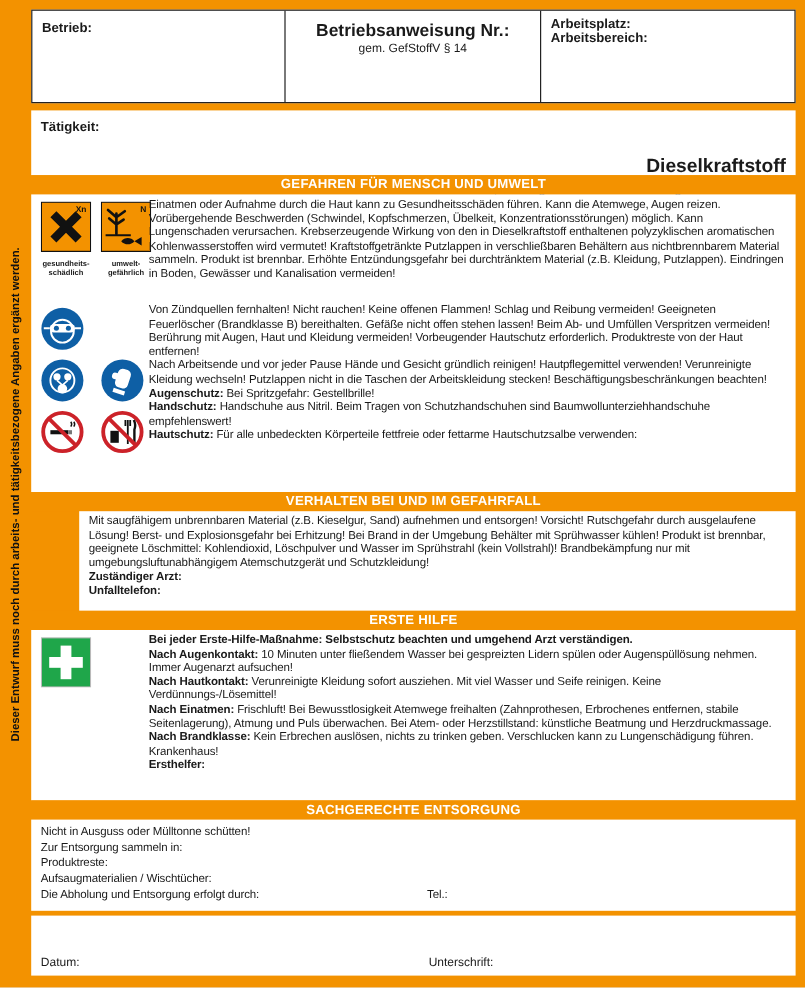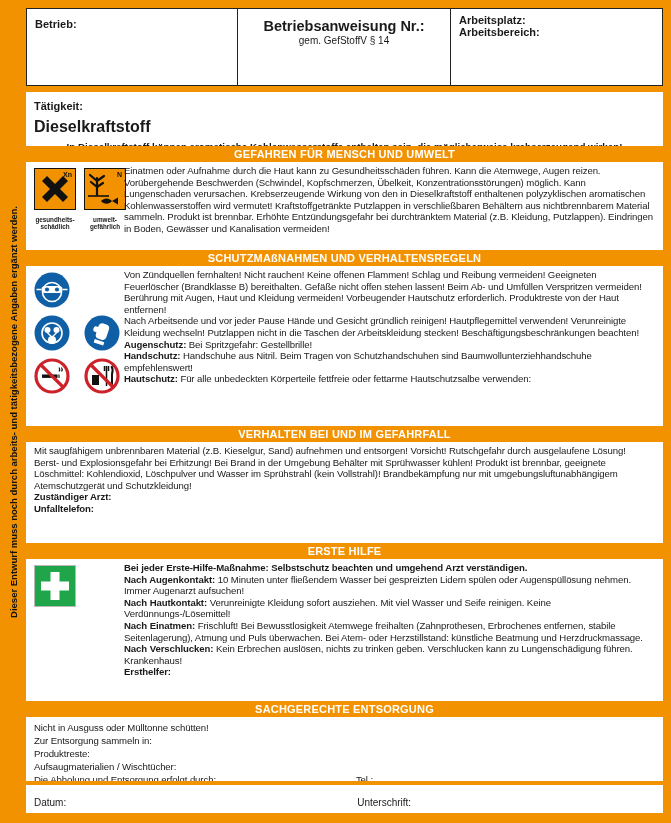--- a/index.html
+++ b/index.html
@@ -27,34 +27,34 @@
   .head-cell.c1 { width:211px; border-right:1px solid #222; }
   .head-cell.c2 { width:213px; border-right:1px solid #222; text-align:center; }
   .head-cell.c3 { flex:1; }
   .lbl { font-size:11px; font-weight:bold; }
   .ba-title { font-size:14.5px; font-weight:bold; margin-top:4px; }
   .ba-sub { font-size:10px; margin-top:1px; }
   .divider6 { height:6px; }
   .divider4 { height:4px; }
   
   .taetigkeit { height:54px; padding:4px 8px; }
-  .substance { text-align:left; font-size:16px; font-weight:bold; margin-top:4px; }
+  .substance { text-align:right; font-size:16px; font-weight:bold; margin-top:16px; }
   .warning { text-align:center; font-size:9.8px; font-weight:bold; margin-top:5px; }
   
   .bar {
     height:16px; background:#F39200; color:#fff; font-size:11px; font-weight:bold;
     text-align:center; line-height:16px; letter-spacing:.2px;
   }
   
   .sect { display:flex; background:#fff; overflow:hidden; }
   .sect.gefahren { height:88px; }
   .sect.schutz { height:160px; }
-  .sect.gefahrfall { height:101px; display:block; padding:3px 10px 0 8px; }
+  .sect.gefahrfall { height:83px; display:block; padding:3px 10px 0 8px;margin-left:40px; }
   .sect.erste { height:142px; }
-  .sect.entsorgung { height:64px; display:block; padding:4px 10px 0 8px; }
+  .sect.entsorgung { height:76px; display:block; padding:4px 10px 0 8px; }
   .icon-col { width:96px; flex:none; padding:6px 0 0 8px; }
   .text-col { flex:1; padding:3px 10px 0 2px; }
   .body-text { font-size:9.6px; line-height:11.6px; letter-spacing:-0.1px; }
   .body-text b { letter-spacing:-0.1px; }
   .hline { font-size:9.6px; line-height:11.6px; letter-spacing:-0.1px; }
   .ent-line { font-size:9.6px; line-height:13px; letter-spacing:-0.1px; }
   .rel { position:relative; }
   .at-middle { position:absolute; left:52%; top:0; }
   
   .haz-row { display:flex; gap:8px; }
@@ -124,21 +124,20 @@
               <path d="M28 33 L34 29.5 V36.5 Z" fill="#111"></path>
               <text x="38" y="9" font-size="7" font-weight="bold" text-anchor="end" fill="#111">N</text>
             </svg>
             <div class="cap">umwelt-gefährlich</div>
           </div>
         </div>
       </div>
       <div class="text-col body-text">Einatmen oder Aufnahme durch die Haut kann zu Gesundheitsschäden führen. Kann die Atemwege, Augen reizen. Vorübergehende Beschwerden (Schwindel, Kopfschmerzen, Übelkeit, Konzentrationsstörungen) möglich. Kann Lungenschaden verursachen. Krebserzeugende Wirkung von den in Dieselkraftstoff enthaltenen polyzyklischen aromatischen Kohlenwasserstoffen wird vermutet! Kraftstoffgetränkte Putzlappen in verschließbaren Behältern aus nichtbrennbarem Material sammeln. Produkt ist brennbar. Erhöhte Entzündungsgefahr bei durchtränktem Material (z.B. Kleidung, Putzlappen). Eindringen in Boden, Gewässer und Kanalisation vermeiden!</div>
     </div>
 
-    <div class="bar">SCHUTZMAßNAHMEN UND VERHALTENSREGELN</div>
     <div class="sect schutz">
       <div class="icon-col">
         <div class="circ-row">
           <svg width="36" height="36" viewBox="0 0 36 36">
             <circle cx="18" cy="18" r="17.5" fill="#0E5FA5"></circle>
             <circle cx="18" cy="20" r="9.5" fill="none" stroke="#fff" stroke-width="1.6"></circle>
             <rect x="7.5" y="14" width="21" height="7" rx="3.5" fill="#fff"></rect>
             <circle cx="13" cy="17.5" r="2.1" fill="#0E5FA5"></circle>
             <circle cx="23" cy="17.5" r="2.1" fill="#0E5FA5"></circle>
             <path d="M2.5 17.5 H7.5 M28.5 17.5 H33.5" stroke="#fff" stroke-width="1.6"></path>
@@ -202,21 +201,21 @@
           <rect x="0.5" y="0.5" width="41" height="41" fill="#1FA64A" stroke="#b9b9b9"></rect>
           <rect x="16.5" y="7" width="9" height="28" fill="#fff"></rect>
           <rect x="7" y="16.5" width="28" height="9" fill="#fff"></rect>
         </svg>
       </div>
       <div class="text-col">
         <div class="body-text"><b>Bei jeder Erste-Hilfe-Maßnahme: Selbstschutz beachten und umgehend Arzt verständigen.</b></div>
         <div class="body-text"><b>Nach Augenkontakt:</b><span> 10 Minuten unter fließendem Wasser bei gespreizten Lidern spülen oder Augenspüllösung nehmen. Immer Augenarzt aufsuchen!</span></div>
         <div class="body-text"><b>Nach Hautkontakt:</b><span> Verunreinigte Kleidung sofort ausziehen. Mit viel Wasser und Seife reinigen. Keine Verdünnungs-/Lösemittel!</span></div>
         <div class="body-text"><b>Nach Einatmen:</b><span> Frischluft! Bei Bewusstlosigkeit Atemwege freihalten (Zahnprothesen, Erbrochenes entfernen, stabile Seitenlagerung), Atmung und Puls überwachen. Bei Atem- oder Herzstillstand: künstliche Beatmung und Herzdruckmassage.</span></div>
-        <div class="body-text"><b>Nach Verschlucken:</b><span> Kein Erbrechen auslösen, nichts zu trinken geben. Verschlucken kann zu Lungenschädigung führen. Krankenhaus!</span></div>
+        <div class="body-text"><b>Nach Brandklasse:</b><span> Kein Erbrechen auslösen, nichts zu trinken geben. Verschlucken kann zu Lungenschädigung führen. Krankenhaus!</span></div>
         <div class="body-text"><b>Ersthelfer:</b></div>
       </div>
     </div>
 
     <div class="bar">SACHGERECHTE ENTSORGUNG</div>
     <div class="sect entsorgung">
       <div class="ent-line">Nicht in Ausguss oder Mülltonne schütten!</div>
       <div class="ent-line">Zur Entsorgung sammeln in:</div>
       <div class="ent-line">Produktreste:</div>
       <div class="ent-line">Aufsaugmaterialien / Wischtücher:</div>

